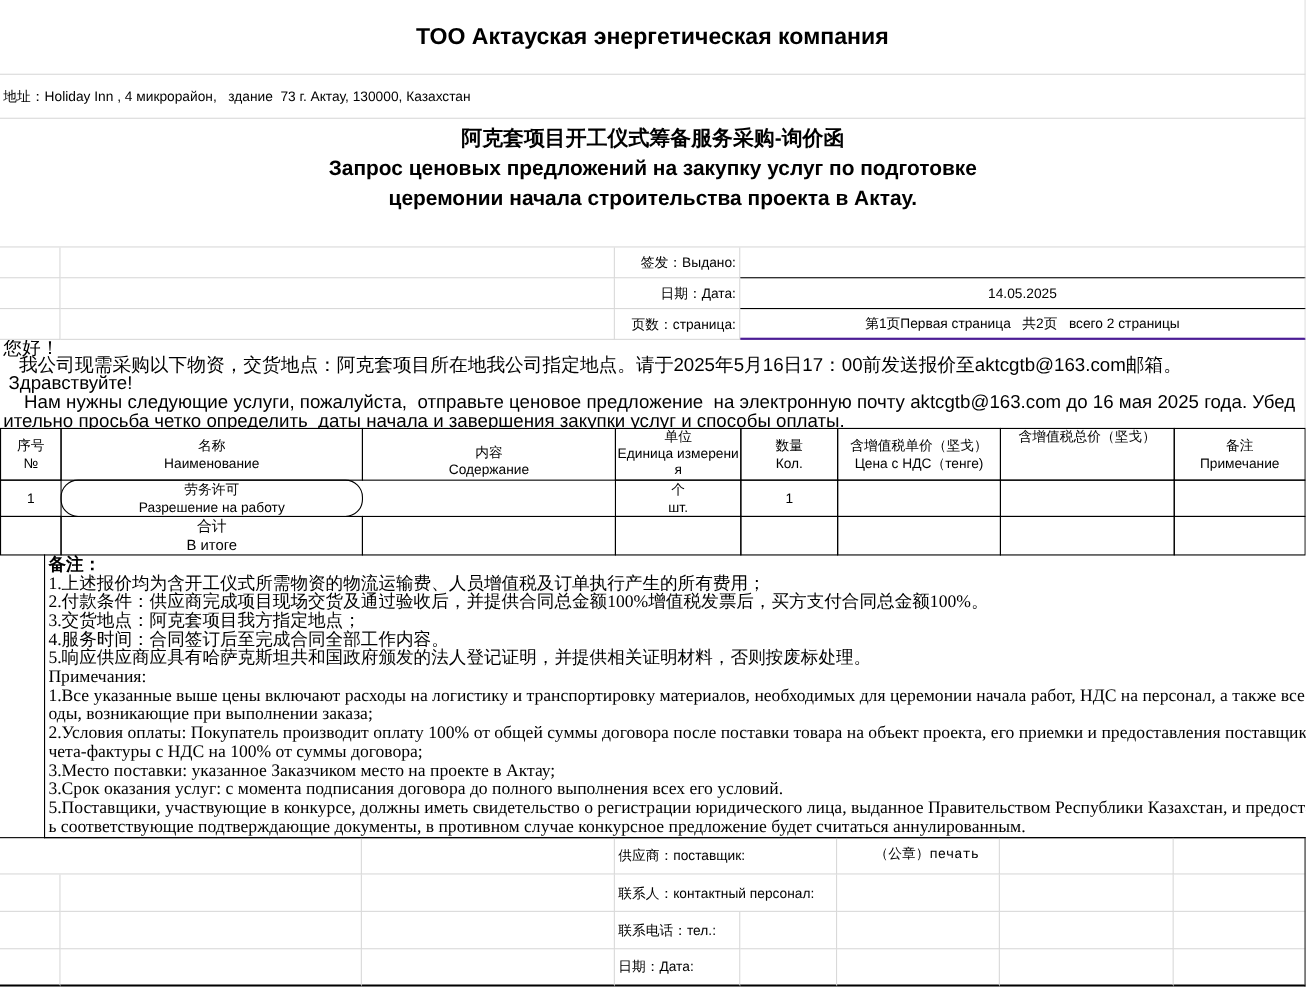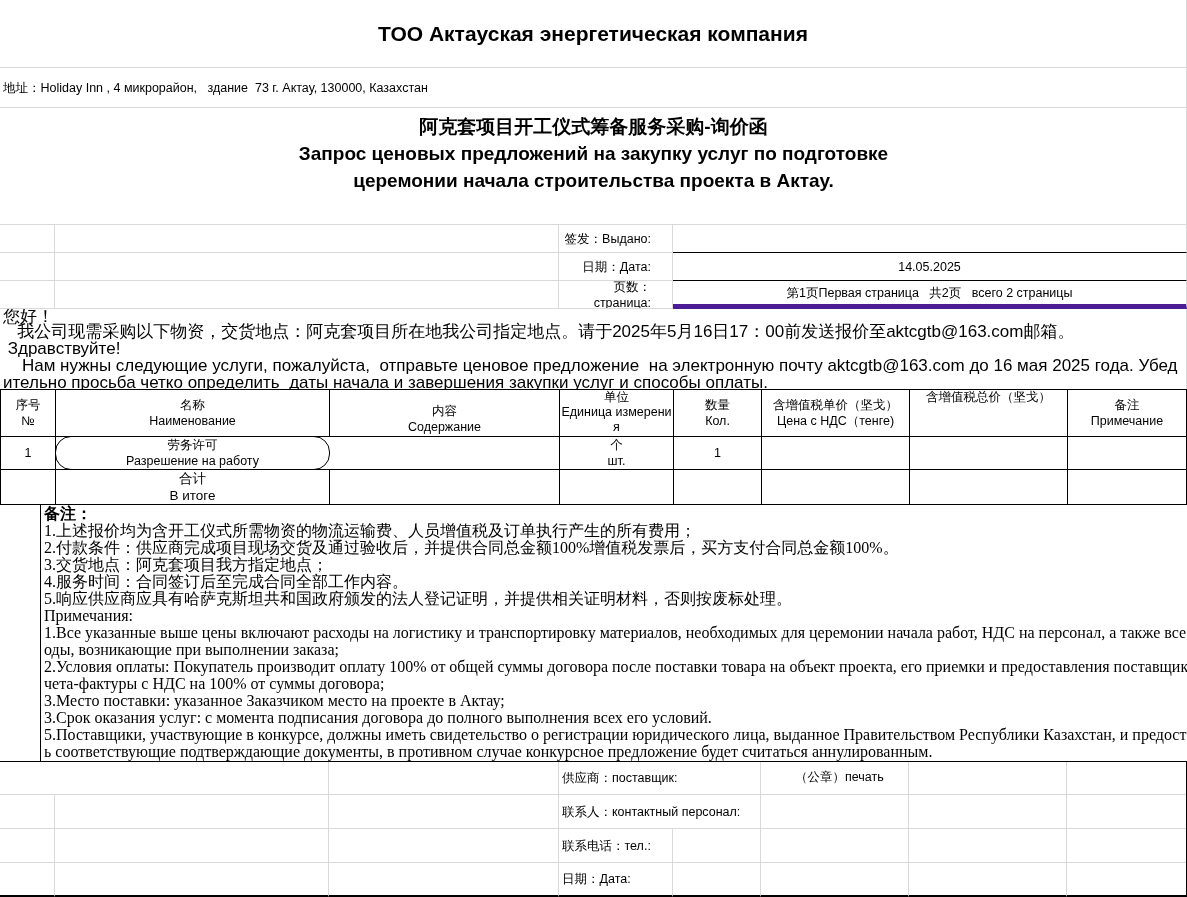--- a/index.html
+++ b/index.html
@@ -3,21 +3,21 @@
 <meta charset="utf-8">
 <style>
   html, body { margin: 0; padding: 0; background: #ffffff; }
   body { width: 1187px; height: 897px; position: relative; overflow: hidden;
          font-family: "Liberation Sans", "DejaVu Sans", sans-serif; color: #000; }
   .sheet { position: absolute; left: 0; top: 0; width: 1187px; height: 897px; }
   .c { position: absolute; box-sizing: border-box; overflow: hidden; }
   .gl { border-right: 1px solid #d9d9d9; border-bottom: 1px solid #d9d9d9; }
   .bk { border: 1px solid #000; }
   .flex-c { display: flex; align-items: center; justify-content: center; text-align: center; flex-direction: column; }
-  .flex-r { display: flex; align-items: center; justify-content: flex-end; padding-right: 21px; text-align: right; }
+  .flex-r { display: flex; align-items: center; justify-content: flex-end; padding-right: 3px; text-align: right; }
   .flex-l { display: flex; align-items: center; justify-content: flex-start; padding-left: 3px; }
   .t-title1 { font-size: 23px; font-weight: bold; line-height: 30px; }
   .t-title2 { font-size: 21px; font-weight: bold; line-height: 30px; }
   .t-doc1 { font-size: 19px; font-weight: bold; line-height: 26px; }
   .t-doc2 { font-size: 19px; font-weight: bold; line-height: 27px; }
   .t-small { font-size: 12.5px; line-height: 16px; }
   .t-hdr { font-size: 12.5px; line-height: 16px; }
   .serif { font-family: "Liberation Serif", "DejaVu Serif", serif; font-size: 16px; line-height: 17px; margin-left: 40px; }
   .greet { font-size: 17px; line-height: 17px; padding-left: 3px; }
   .notes { padding: 1px 3px; }
@@ -59,21 +59,21 @@
   </div>
   <div class="c flex-c t-small" style="left:673px;top:253px;width:514px;height:28px;border-bottom:1px solid #000;border-right:1px solid #d9d9d9;">
     <span>14.05.2025</span>
   </div>
 
   <div class="c gl" style="left:0;top:281px;width:55px;height:28px;"></div>
   <div class="c gl" style="left:55px;top:281px;width:504px;height:28px;"></div>
   <div class="c gl flex-r t-small" style="left:559px;top:281px;width:114px;height:28px;">
     <span>页数：страница:</span>
   </div>
-  <div class="c flex-c t-small" style="left:673px;top:281px;width:514px;height:28px;border-bottom:5px solid #4c1d95;border-right:1px solid #d9d9d9;">
+  <div class="c flex-c t-small" style="left:673px;top:281px;width:514px;height:28px;border-bottom:2px solid #4c1d95;border-right:1px solid #d9d9d9;">
     <span style="white-space:pre;">第1页Первая страница   共2页   всего 2 страницы</span>
   </div>
 
   <div class="c" style="left:0;top:309px;width:1187px;height:80px;border-right:1px solid #d9d9d9;">
     <div class="greet" style="position:absolute;top:-1px;left:0;">您好！</div>
     <div class="greet" style="position:absolute;top:14px;left:0;white-space:pre;">   我公司现需采购以下物资，交货地点：阿克套项目所在地我公司指定地点。请于2025年5月16日17：00前发送报价至aktcgtb@163.com邮箱。</div>
     <div class="greet" style="position:absolute;top:31px;left:0;white-space:pre;"> Здравствуйте!</div>
     <div class="greet" style="position:absolute;top:48px;left:0;width:1180px;white-space:pre-wrap;word-break:break-all;line-height:17px;">    Нам нужны следующие услуги, пожалуйста,  отправьте ценовое предложение  на электронную почту aktcgtb@163.com до 16 мая 2025 года. Убедительно просьба четко определить  даты начала и завершения закупки услуг и способы оплаты.</div>
   </div>
 
@@ -158,21 +158,21 @@
     <div>3.Место поставки: указанное Заказчиком место на проекте в Актау;</div>
     <div>3.Срок оказания услуг: с момента подписания договора до полного выполнения всех его условий.</div>
     <div style="word-break:break-all;">5.Поставщики, участвующие в конкурсе, должны иметь свидетельство о регистрации юридического лица, выданное Правительством Республики Казахстан, и предоставить соответствующие подтверждающие документы, в противном случае конкурсное предложение будет считаться аннулированным.</div>
   </div>
 
   <div class="c gl" style="left:0;top:761px;width:329px;height:34px;"></div>
   <div class="c gl" style="left:329px;top:761px;width:230px;height:34px;"></div>
   <div class="c gl flex-l t-small" style="left:559px;top:761px;width:202px;height:34px;">
     <span>供应商：поставщик:</span>
   </div>
-  <div class="c gl t-small" style="left:761px;top:761px;width:148px;height:34px;">
+  <div class="c gl t-small" style="left:761px;top:761px;width:148px;height:34px;font-family:Liberation Mono, monospace;">
     <span style="position:absolute;left:34px;top:8px;white-space:nowrap;">（公章）печать</span>
   </div>
   <div class="c gl" style="left:909px;top:761px;width:158px;height:34px;"></div>
   <div class="c gl" style="left:1067px;top:761px;width:120px;height:34px;"></div>
 
   <div class="c gl" style="left:0;top:795px;width:55px;height:34px;"></div>
   <div class="c gl" style="left:55px;top:795px;width:274px;height:34px;"></div>
   <div class="c gl" style="left:329px;top:795px;width:230px;height:34px;"></div>
   <div class="c gl flex-l t-small" style="left:559px;top:795px;width:202px;height:34px;">
     <span>联系人：контактный персонал:</span>

